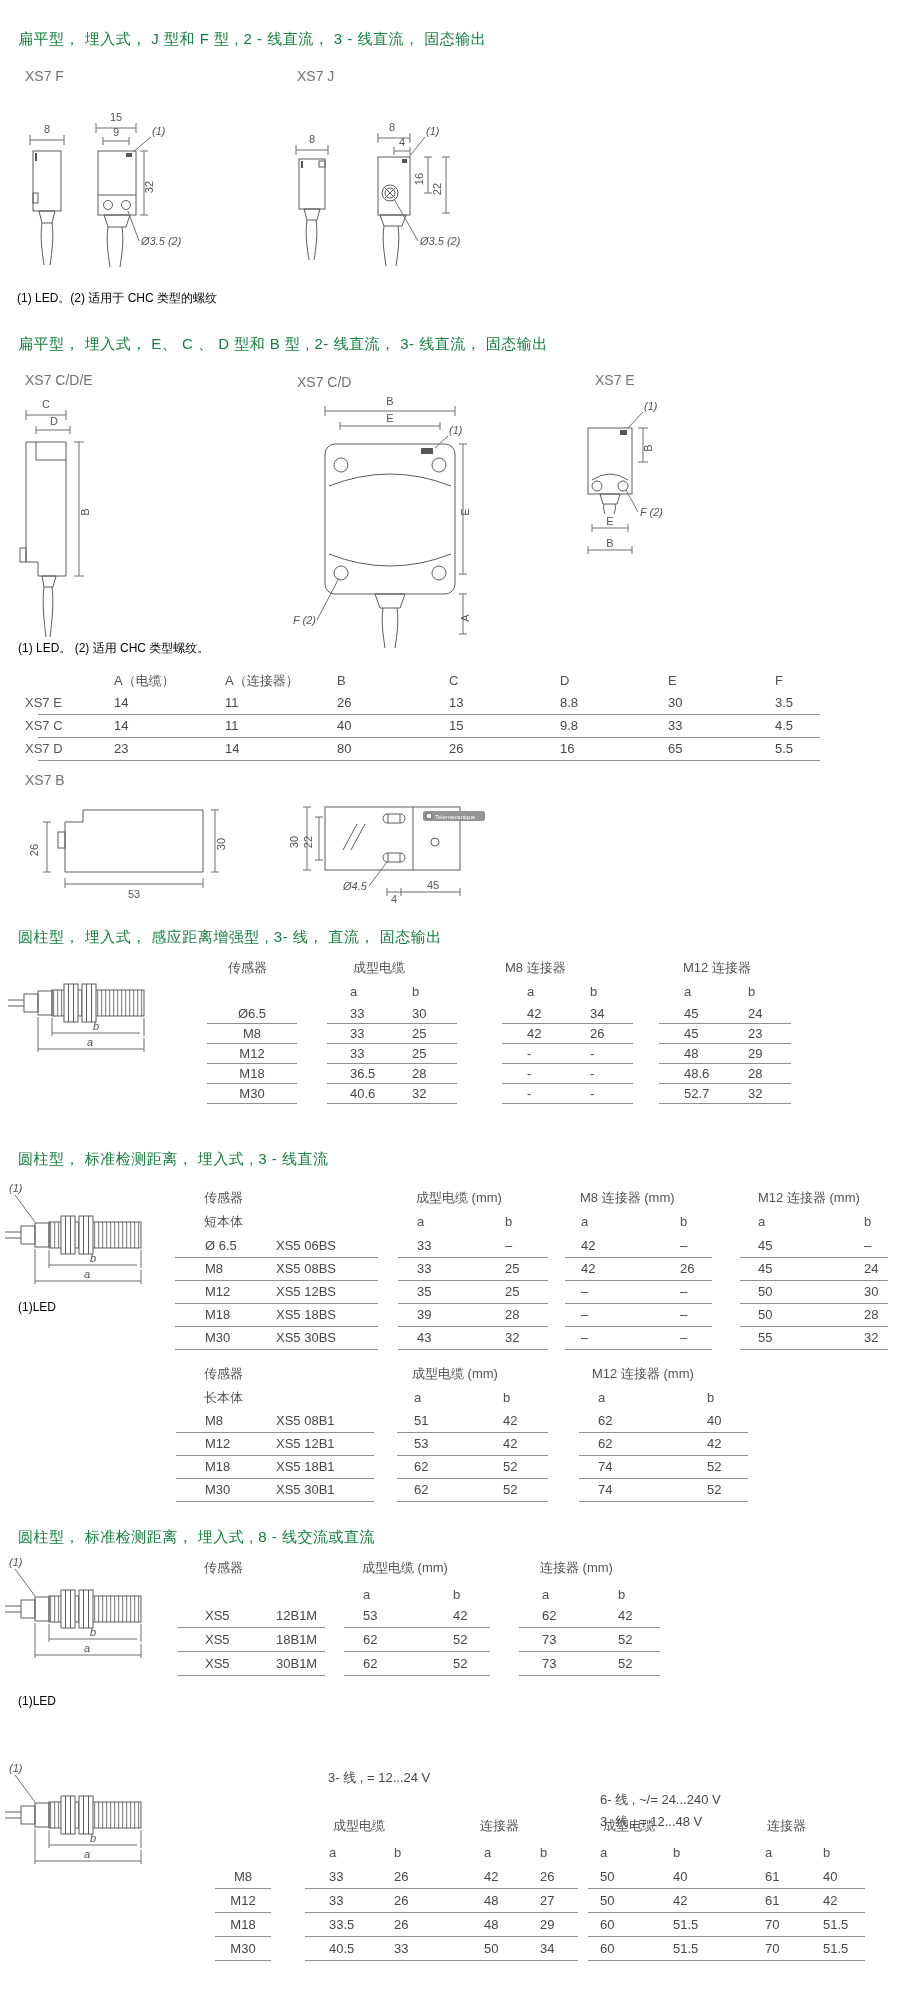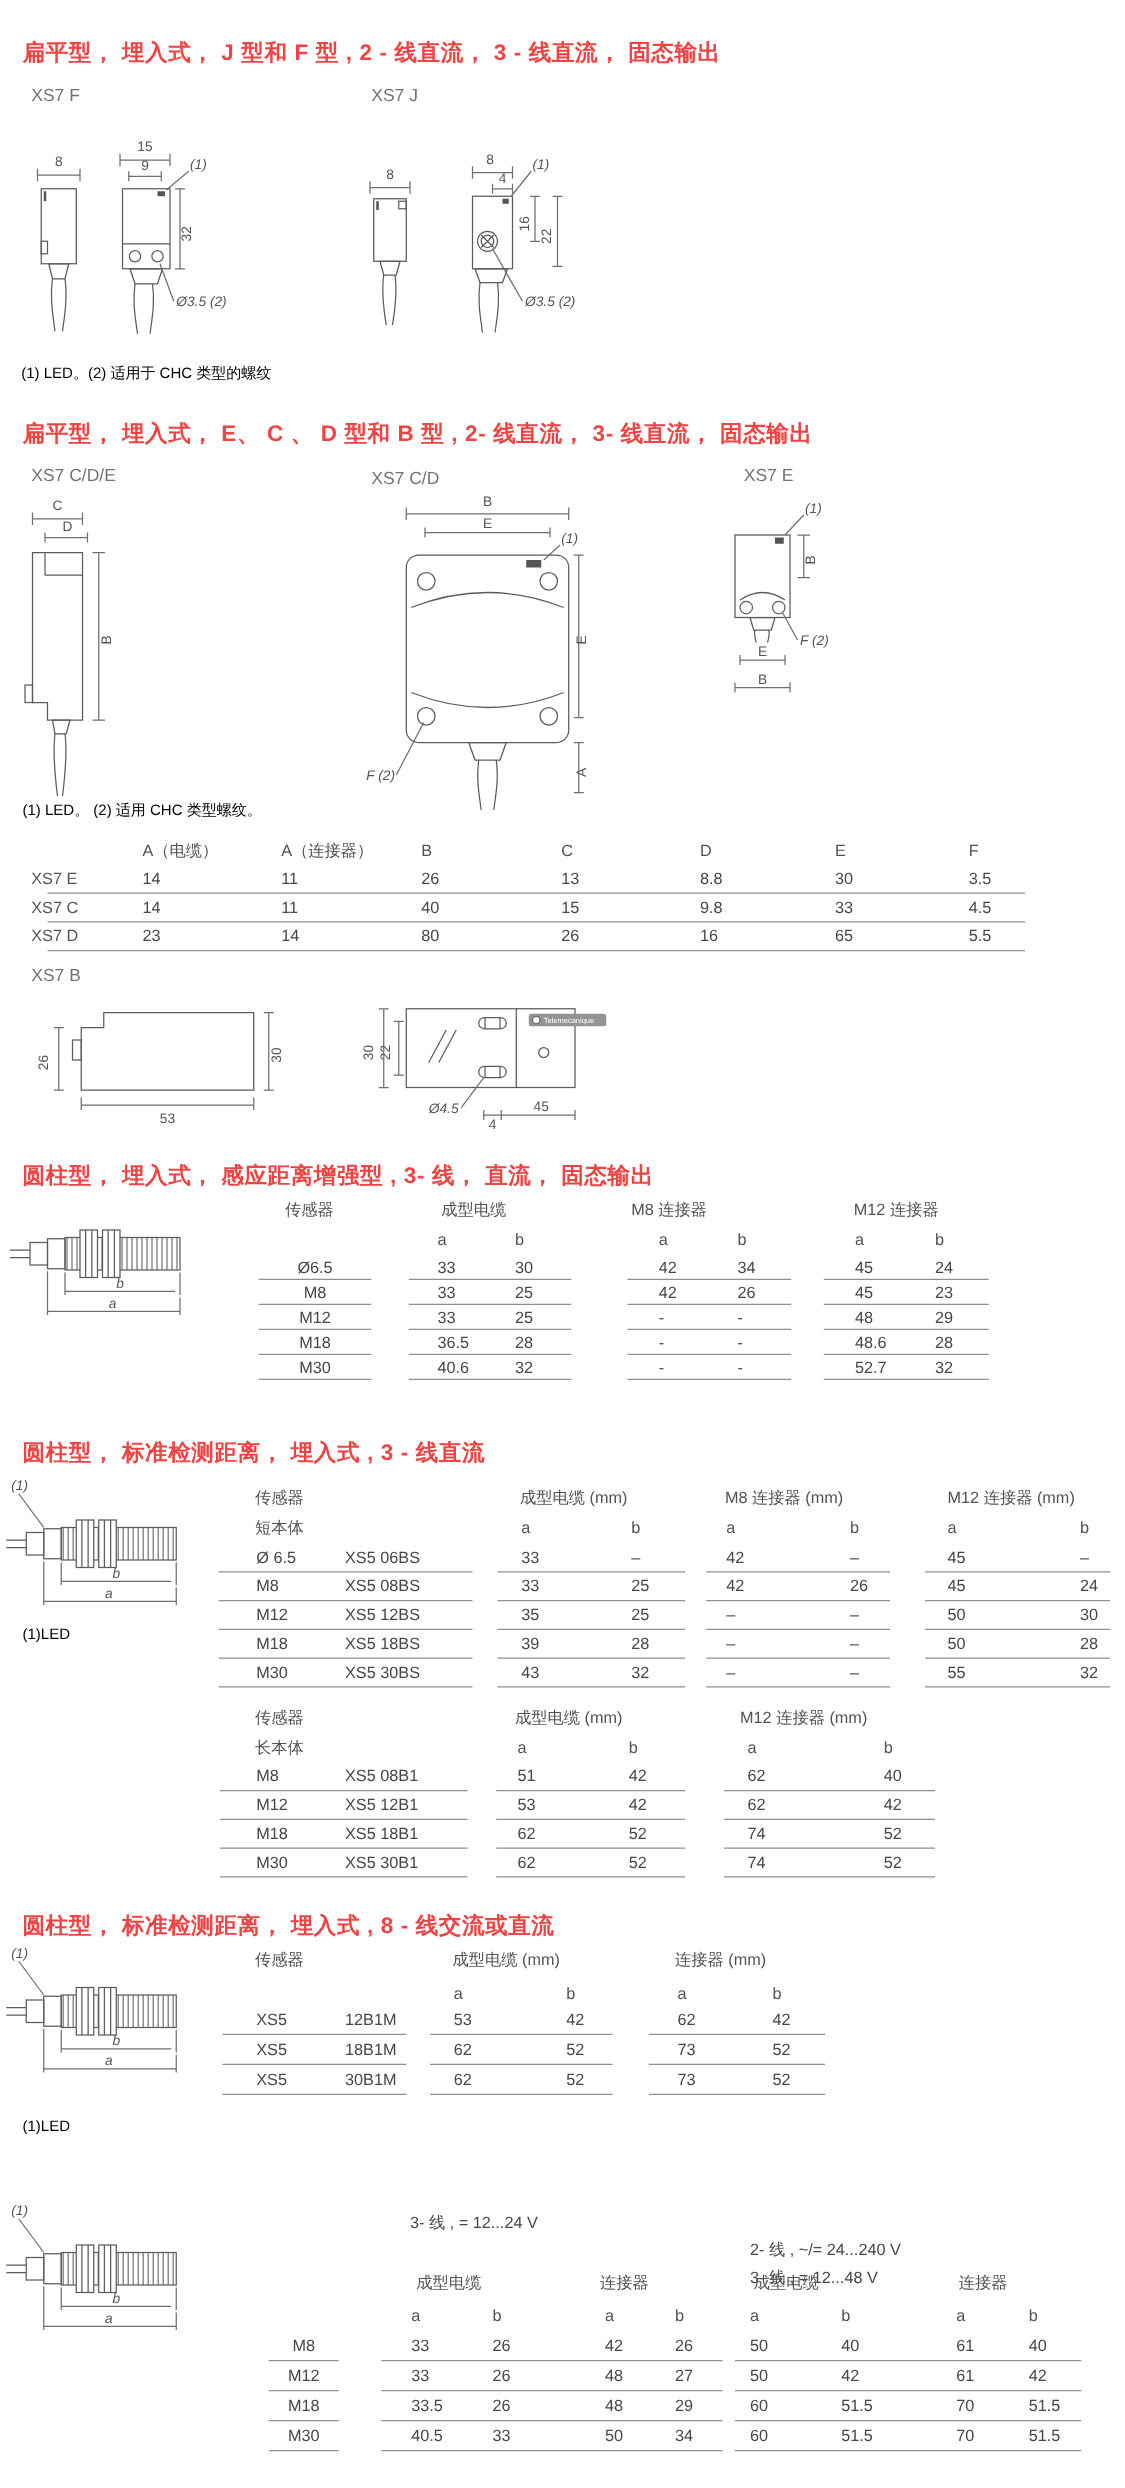--- a/index.html
+++ b/index.html
@@ -1,19 +1,19 @@
 <!DOCTYPE html>
 <html><head>
 <meta charset="utf-8">
 <style>
   *{margin:0;padding:0;box-sizing:border-box}
   html,body{background:#fff}
   body{font-family:"Liberation Sans","DejaVu Sans",sans-serif;color:#474747}
   .page{position:relative;width:900px;height:1990px;background:#fff;overflow:hidden}
-  .hd{position:absolute;font-size:18px;font-weight:bold;color:#ef4444;white-space:nowrap;letter-spacing:.5px}
+  .hd{position:absolute;font-size:15px;font-weight:normal;color:#15803d;white-space:nowrap;letter-spacing:.5px}
   .mdl{position:absolute;font-size:14px;color:#737373;white-space:nowrap}
   .fn{position:absolute;font-size:12px;color:#000000;white-space:nowrap}
   .volt{position:absolute;font-size:13px;color:#474747;white-space:nowrap}
   .t{position:absolute;left:0;width:900px;font-size:13px;color:#474747}
   .grow,.subrow{position:absolute;left:0;width:100%}
   .grow{top:0}
   .cell{position:absolute;white-space:nowrap;line-height:16px}
   .gh{color:#525252}
   .rows{position:absolute;left:0;right:0}
   .trow{position:relative}
@@ -702,21 +702,21 @@
     <line x1="78.5" y1="36" x2="78.5" y2="74"></line>
       <line x1="83.5" y1="36" x2="83.5" y2="74"></line>
     <path class="dim" d="M44 70 v18 M136 70 v18 M44 85 h88"></path>
     <text x="88" y="82" font-style="italic" text-anchor="middle">b</text>
     <path class="dim" d="M30 69 v35 M136 90 v14 M30 101 h106"></path>
     <text x="82" y="98" font-style="italic" text-anchor="middle">a</text>
   </svg>
 
   <div class="volt" style="left:328px;top:1769px">3- 线 , = 12...24 V</div>
   <div class="volt" style="left:600px;top:1813px">3- 线 , = 12...48 V</div>
-  <div class="volt" style="left:600px;top:1791px">2- 线 , ~/= 24...240 V</div>
+  <div class="volt" style="left:600px;top:1791px">6- 线 , ~/= 24...240 V</div>
 
   <div class="t ts6">
     <div class="grow">
       <span class="cell gh g0">成型电缆</span>
       <span class="cell gh g1">连接器</span>
       <span class="cell gh g2">成型电缆</span>
       <span class="cell gh g3">连接器</span>
     </div>
     <div class="subrow">
       <span class="cell gh c1">a</span>

